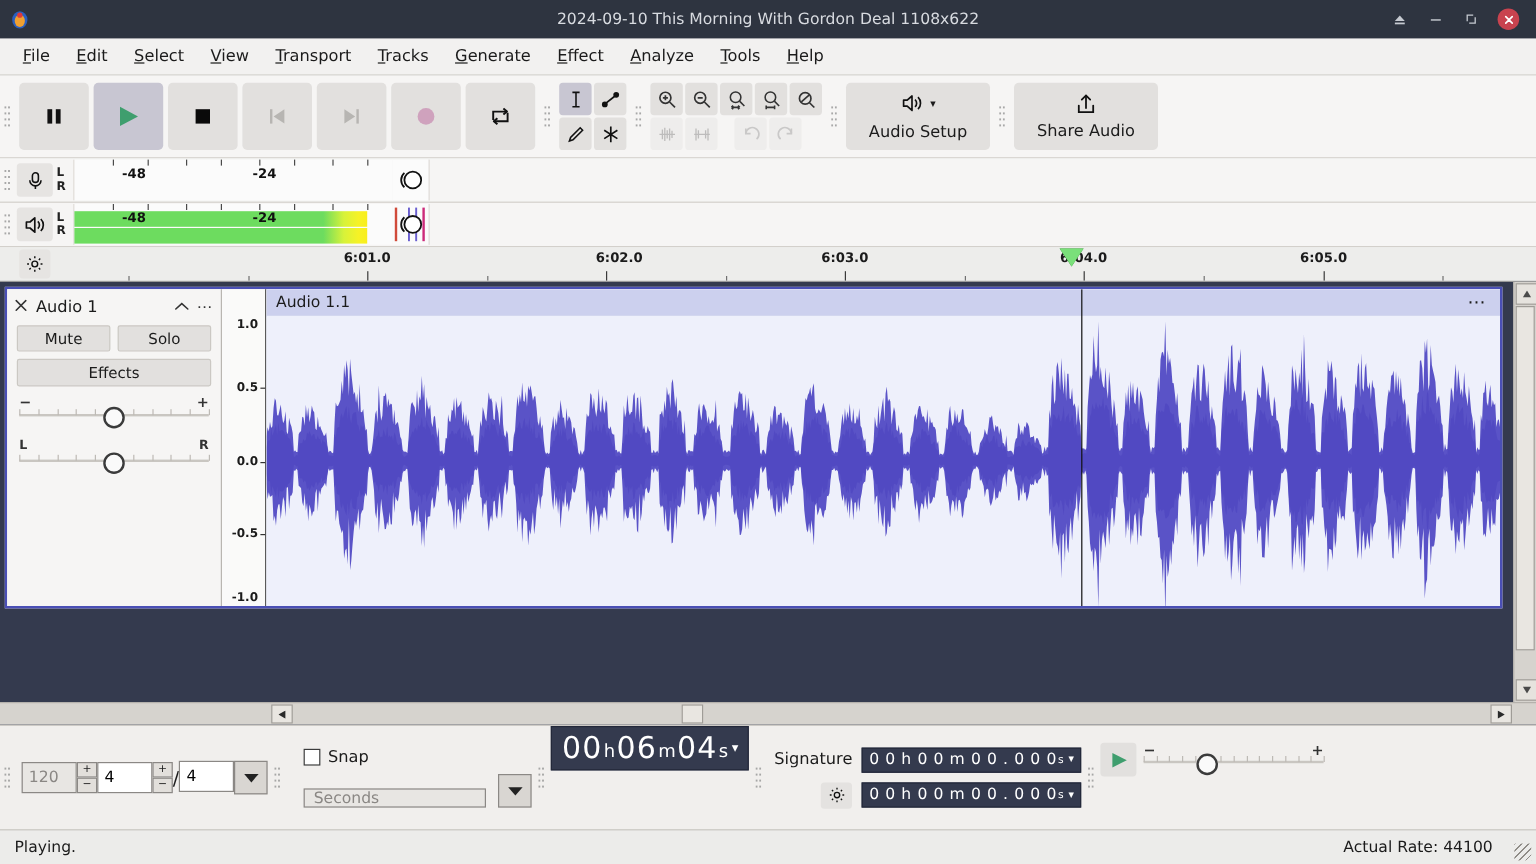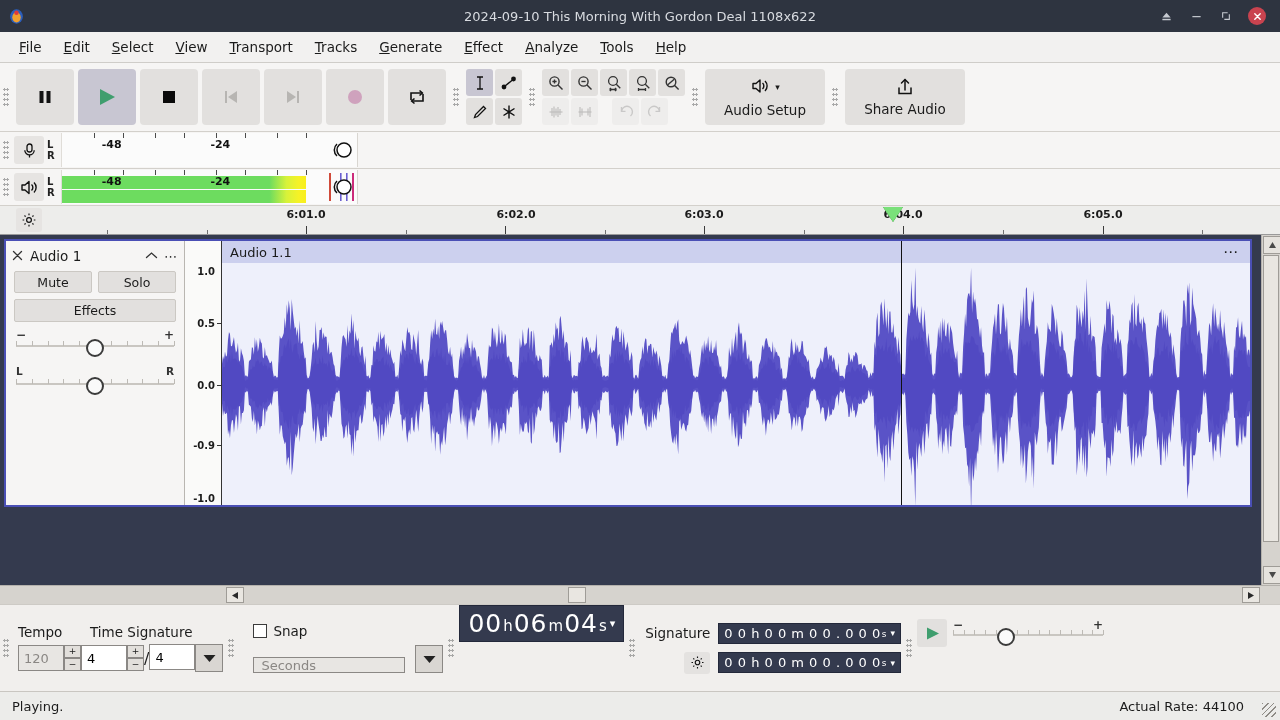--- a/index.html
+++ b/index.html
@@ -569,21 +569,21 @@
             <div class="sl-knob" style="left:50%"></div>
           </div>
         </div>
 
         <div class="vruler" id="vruler">
             <div class="vr-lbl" style="top: 30px;">1.0</div>
             <div class="vr-lbl" style="top: 82px;">0.5</div>
             <div class="vr-tick" style="top: 82px;"></div>
             <div class="vr-lbl" style="top: 144px;">0.0</div>
             <div class="vr-tick" style="top: 144px;"></div>
-            <div class="vr-lbl" style="top: 204px;">-0.9</div>
+            <div class="vr-lbl" style="top: 204px;">-0.5</div>
             <div class="vr-tick" style="top: 204px;"></div>
             <div class="vr-lbl" style="top: 257px;">-1.0</div>
           </div>
 
         <div class="wave-wrap">
           <div class="clip-head">
             <div class="clip-title">Audio 1.1</div>
             <div class="clip-dots">⋯</div>
           </div>
           <div class="wave">
@@ -628,24 +628,20 @@
     </div>
   </div>
 
   <div class="bottombar">
 
     <div class="grip">
         <i></i>
       </div>
     <div class="bsec">
       <div class="bsec-inner">
-        <div class="bl-row" style="padding-bottom:4px">
-          <div class="blabel" style="width:62px">Tempo</div>
-          <div class="blabel">Time Signature</div>
-        </div>
         <div class="bl-row" style="align-items:center;gap:0">
           <div class="spin">
             <input class="dis" readonly="" value="120" style="">
             <div class="spin-arrows">
                 <div>+</div>
                 <div>−</div>
               </div>
           </div>
           <div class="spin">
             <input readonly="" value="4" style="">

